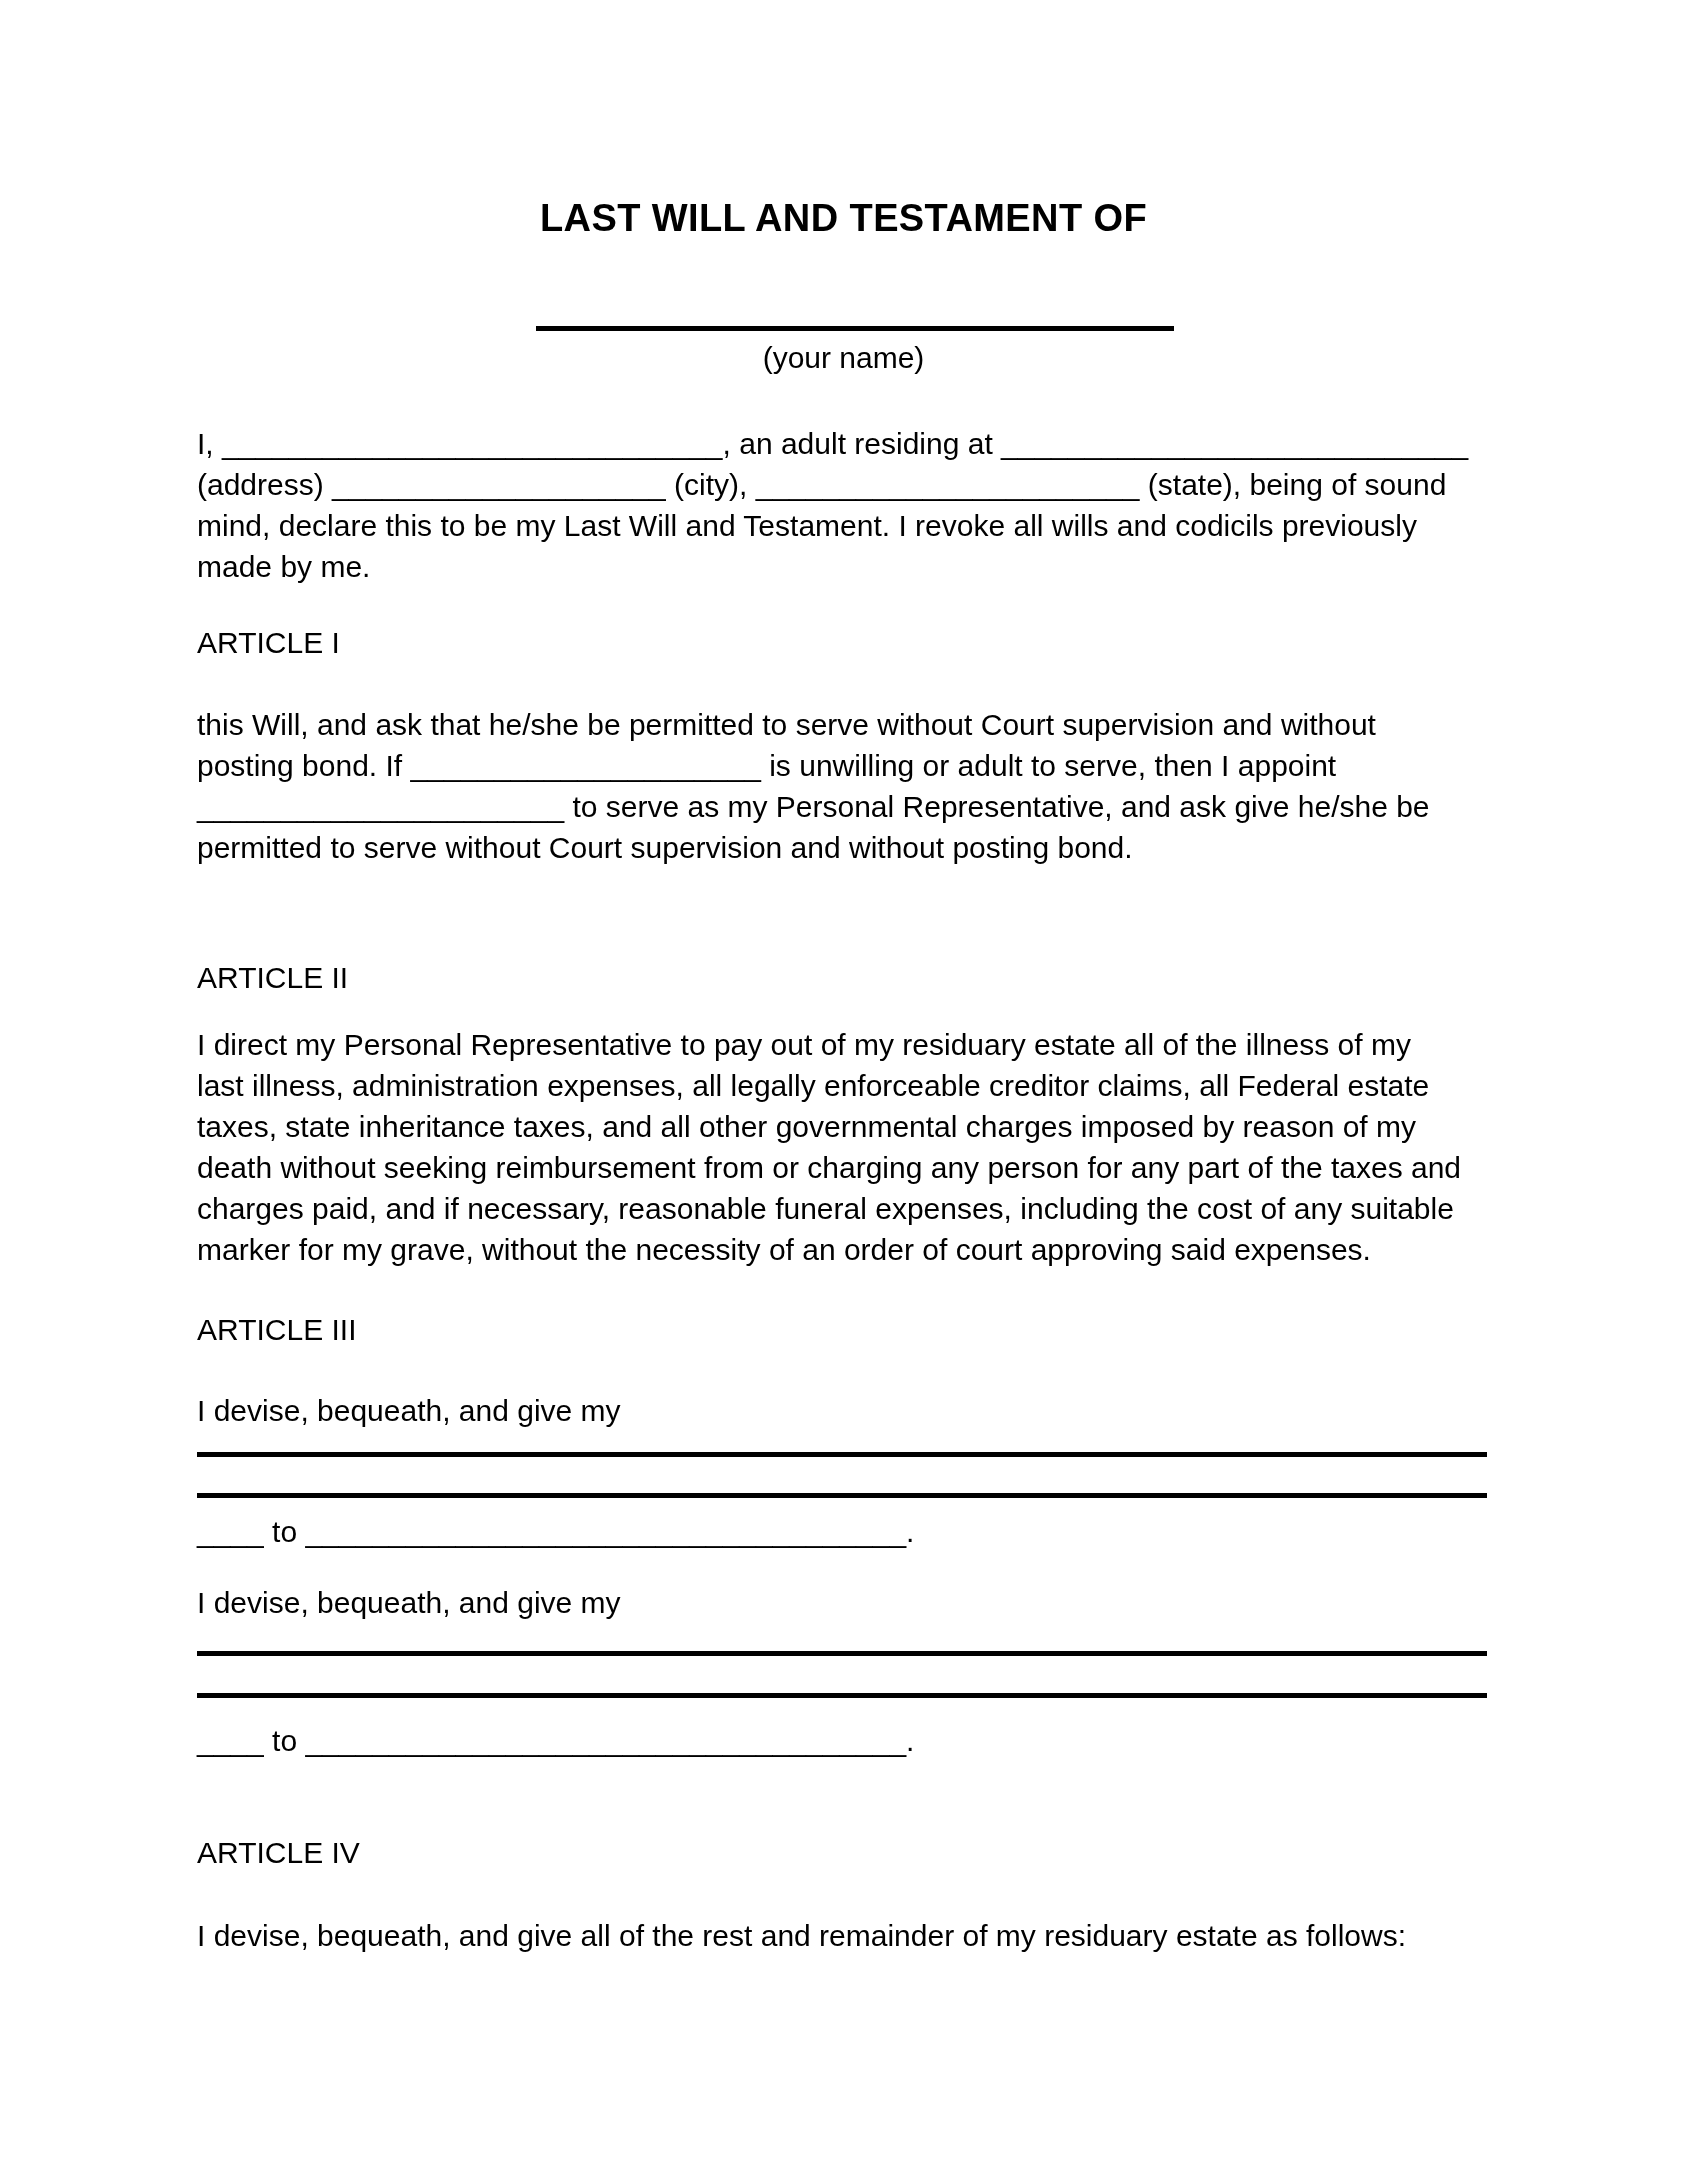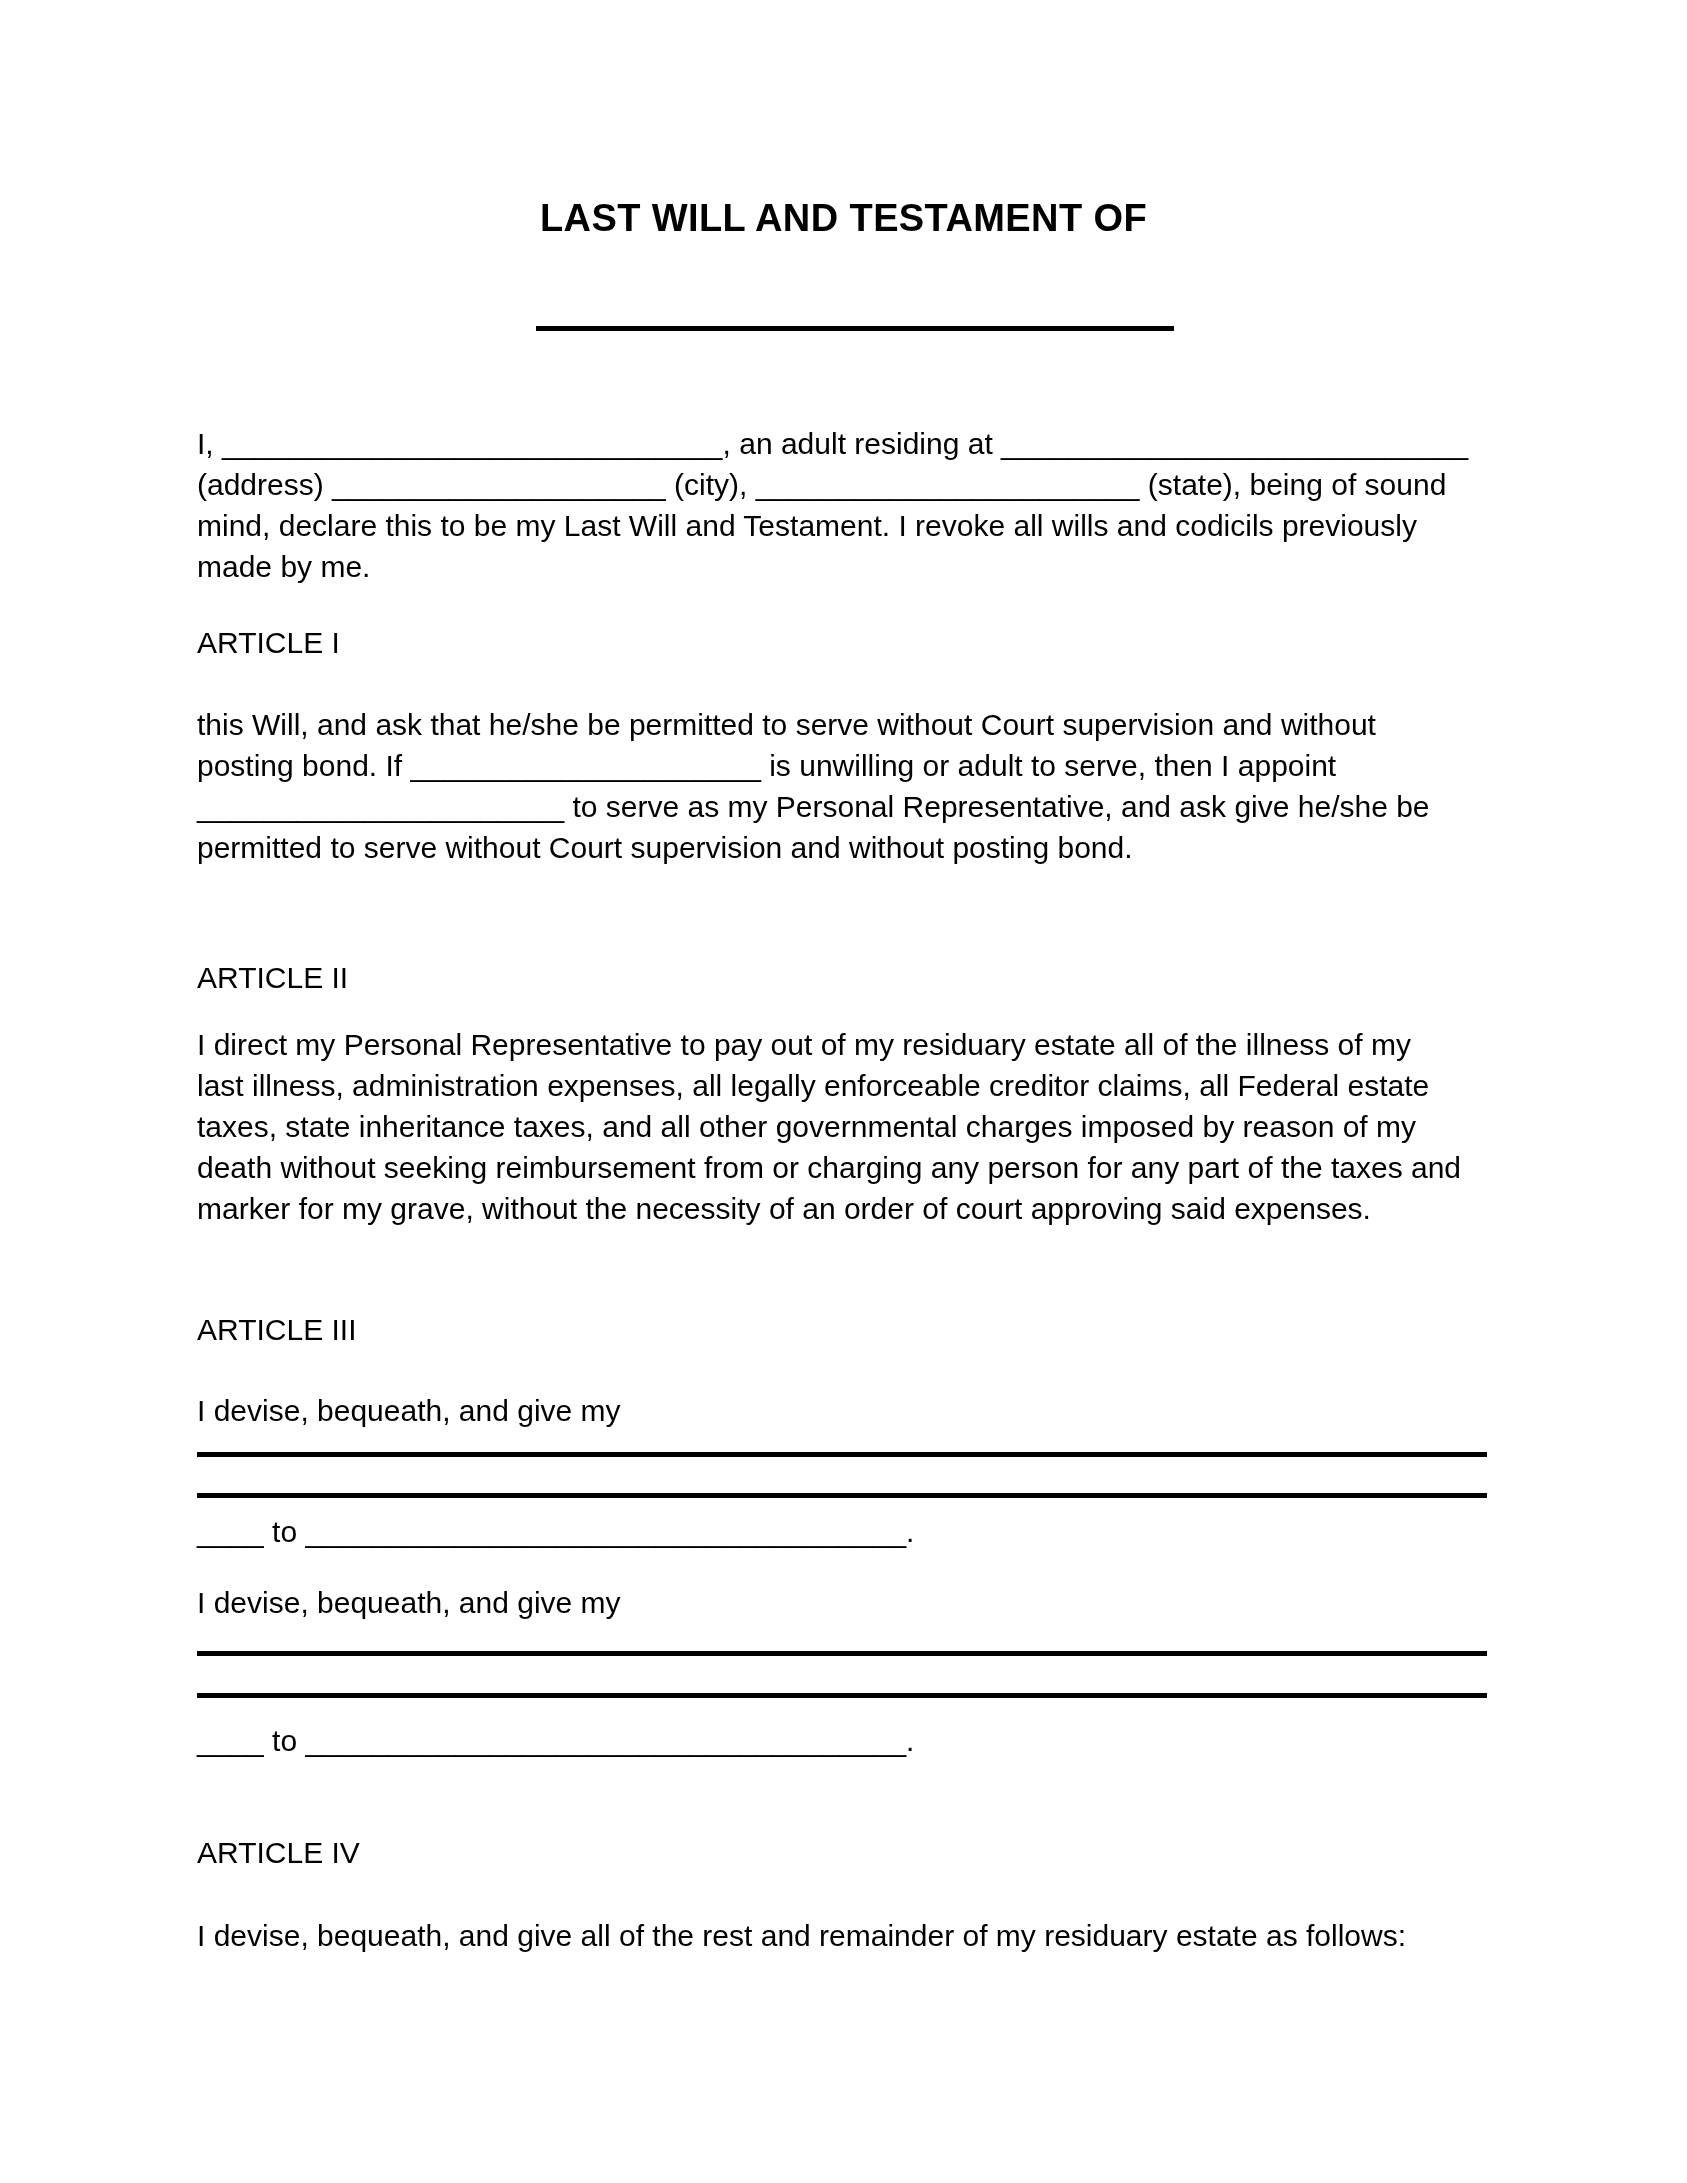--- a/index.html
+++ b/index.html
@@ -82,20 +82,21 @@
   .t-a4p     { top: 1915px; }
 </style>
 </head>
 <body>
 
 <div class="page">
 
   <div class="doc-title">LAST WILL AND TESTAMENT OF</div>
 
   <div class="name-rule"></div>
+  <div class="name-caption">(your name)</div>
 
   <div class="para t-intro">
     <div class="line">I, ______________________________, an adult residing at ____________________________</div>
     <div class="line">(address) ____________________ (city), _______________________ (state), being of sound</div>
     <div class="line">mind, declare this to be my Last Will and Testament. I revoke all wills and codicils previously</div>
     <div class="line">made by me.</div>
   </div>
 
   <div class="heading t-a1h">ARTICLE I</div>
   <div class="para t-a1p">
@@ -104,20 +105,21 @@
     <div class="line">______________________ to serve as my Personal Representative, and ask give he/she be</div>
     <div class="line">permitted to serve without Court supervision and without posting bond.</div>
   </div>
 
   <div class="heading t-a2h">ARTICLE II</div>
   <div class="para t-a2p">
     <div class="line">I direct my Personal Representative to pay out of my residuary estate all of the illness of my</div>
     <div class="line">last illness, administration expenses, all legally enforceable creditor claims, all Federal estate</div>
     <div class="line">taxes, state inheritance taxes, and all other governmental charges imposed by reason of my</div>
     <div class="line">death without seeking reimbursement from or charging any person for any part of the taxes and</div>
+    <div class="line">charges paid, and if necessary, reasonable funeral expenses, including the cost of any suitable</div>
     <div class="line">marker for my grave, without the necessity of an order of court approving said expenses.</div>
   </div>
 
   <div class="heading t-a3h">ARTICLE III</div>
 
   <div class="para t-dev1">
     <div class="line">I devise, bequeath, and give my</div>
   </div>
   <div class="rule t-rule-a"></div>
   <div class="rule t-rule-b"></div>

